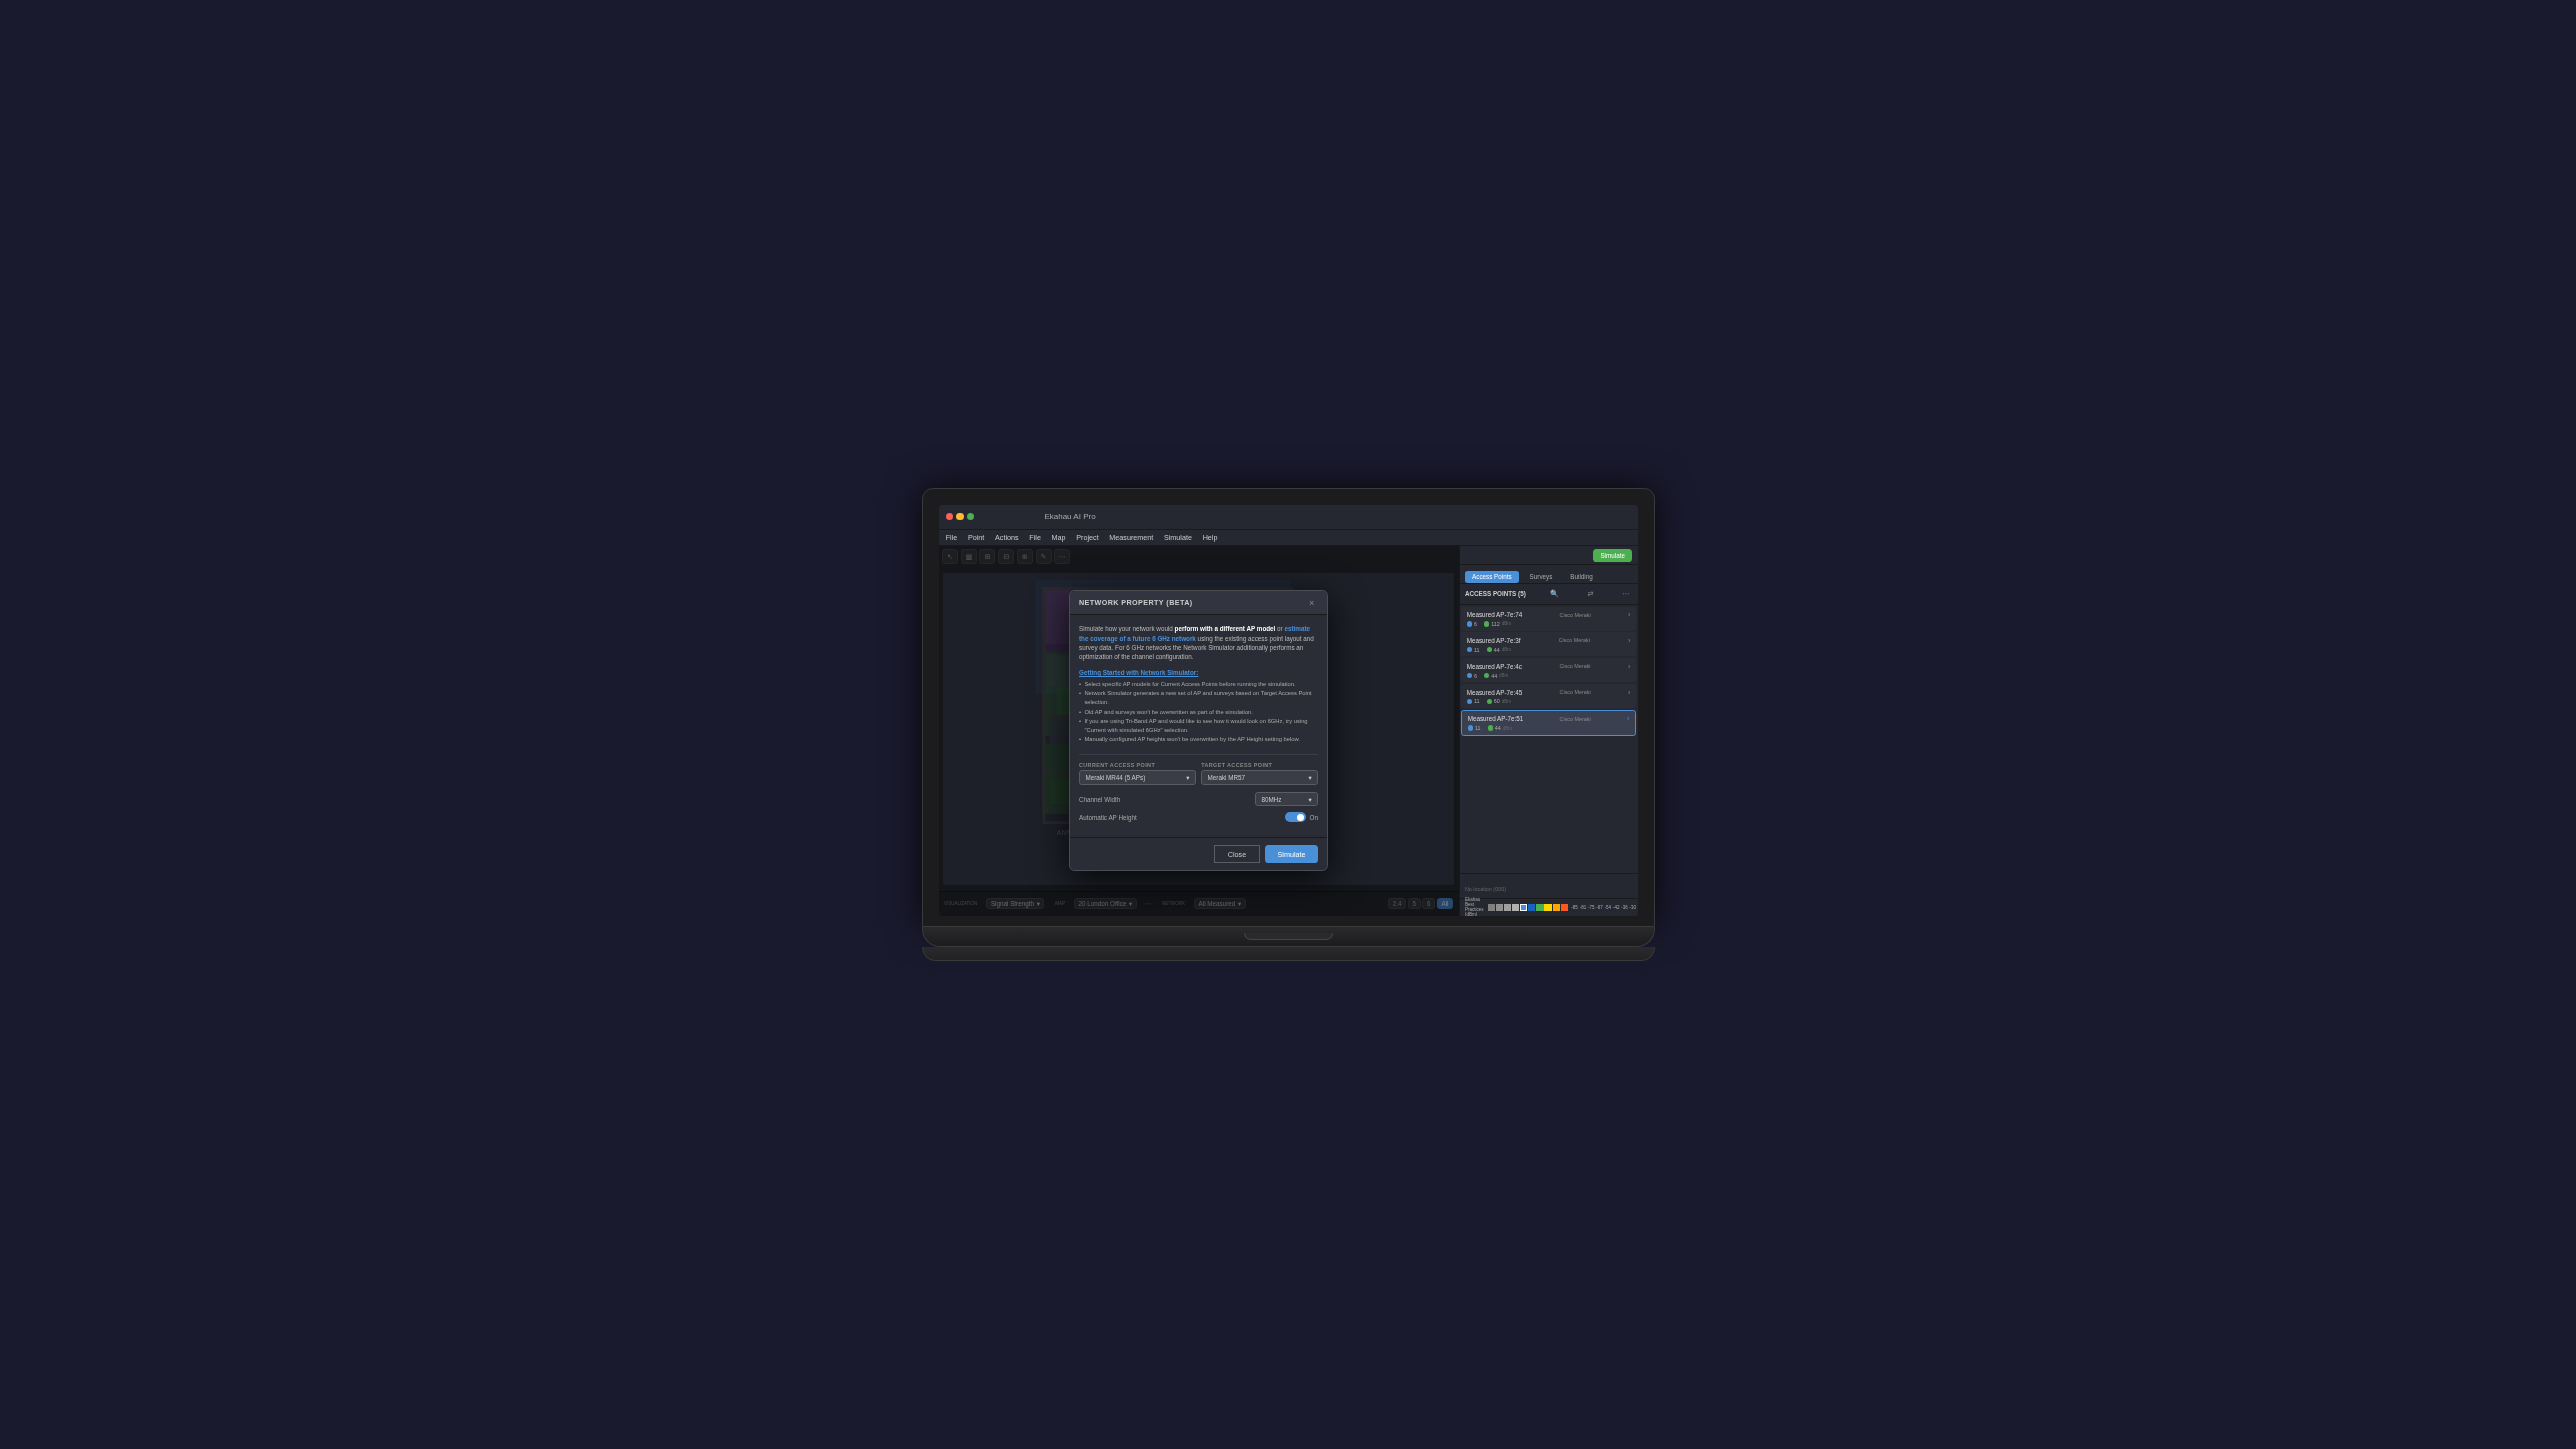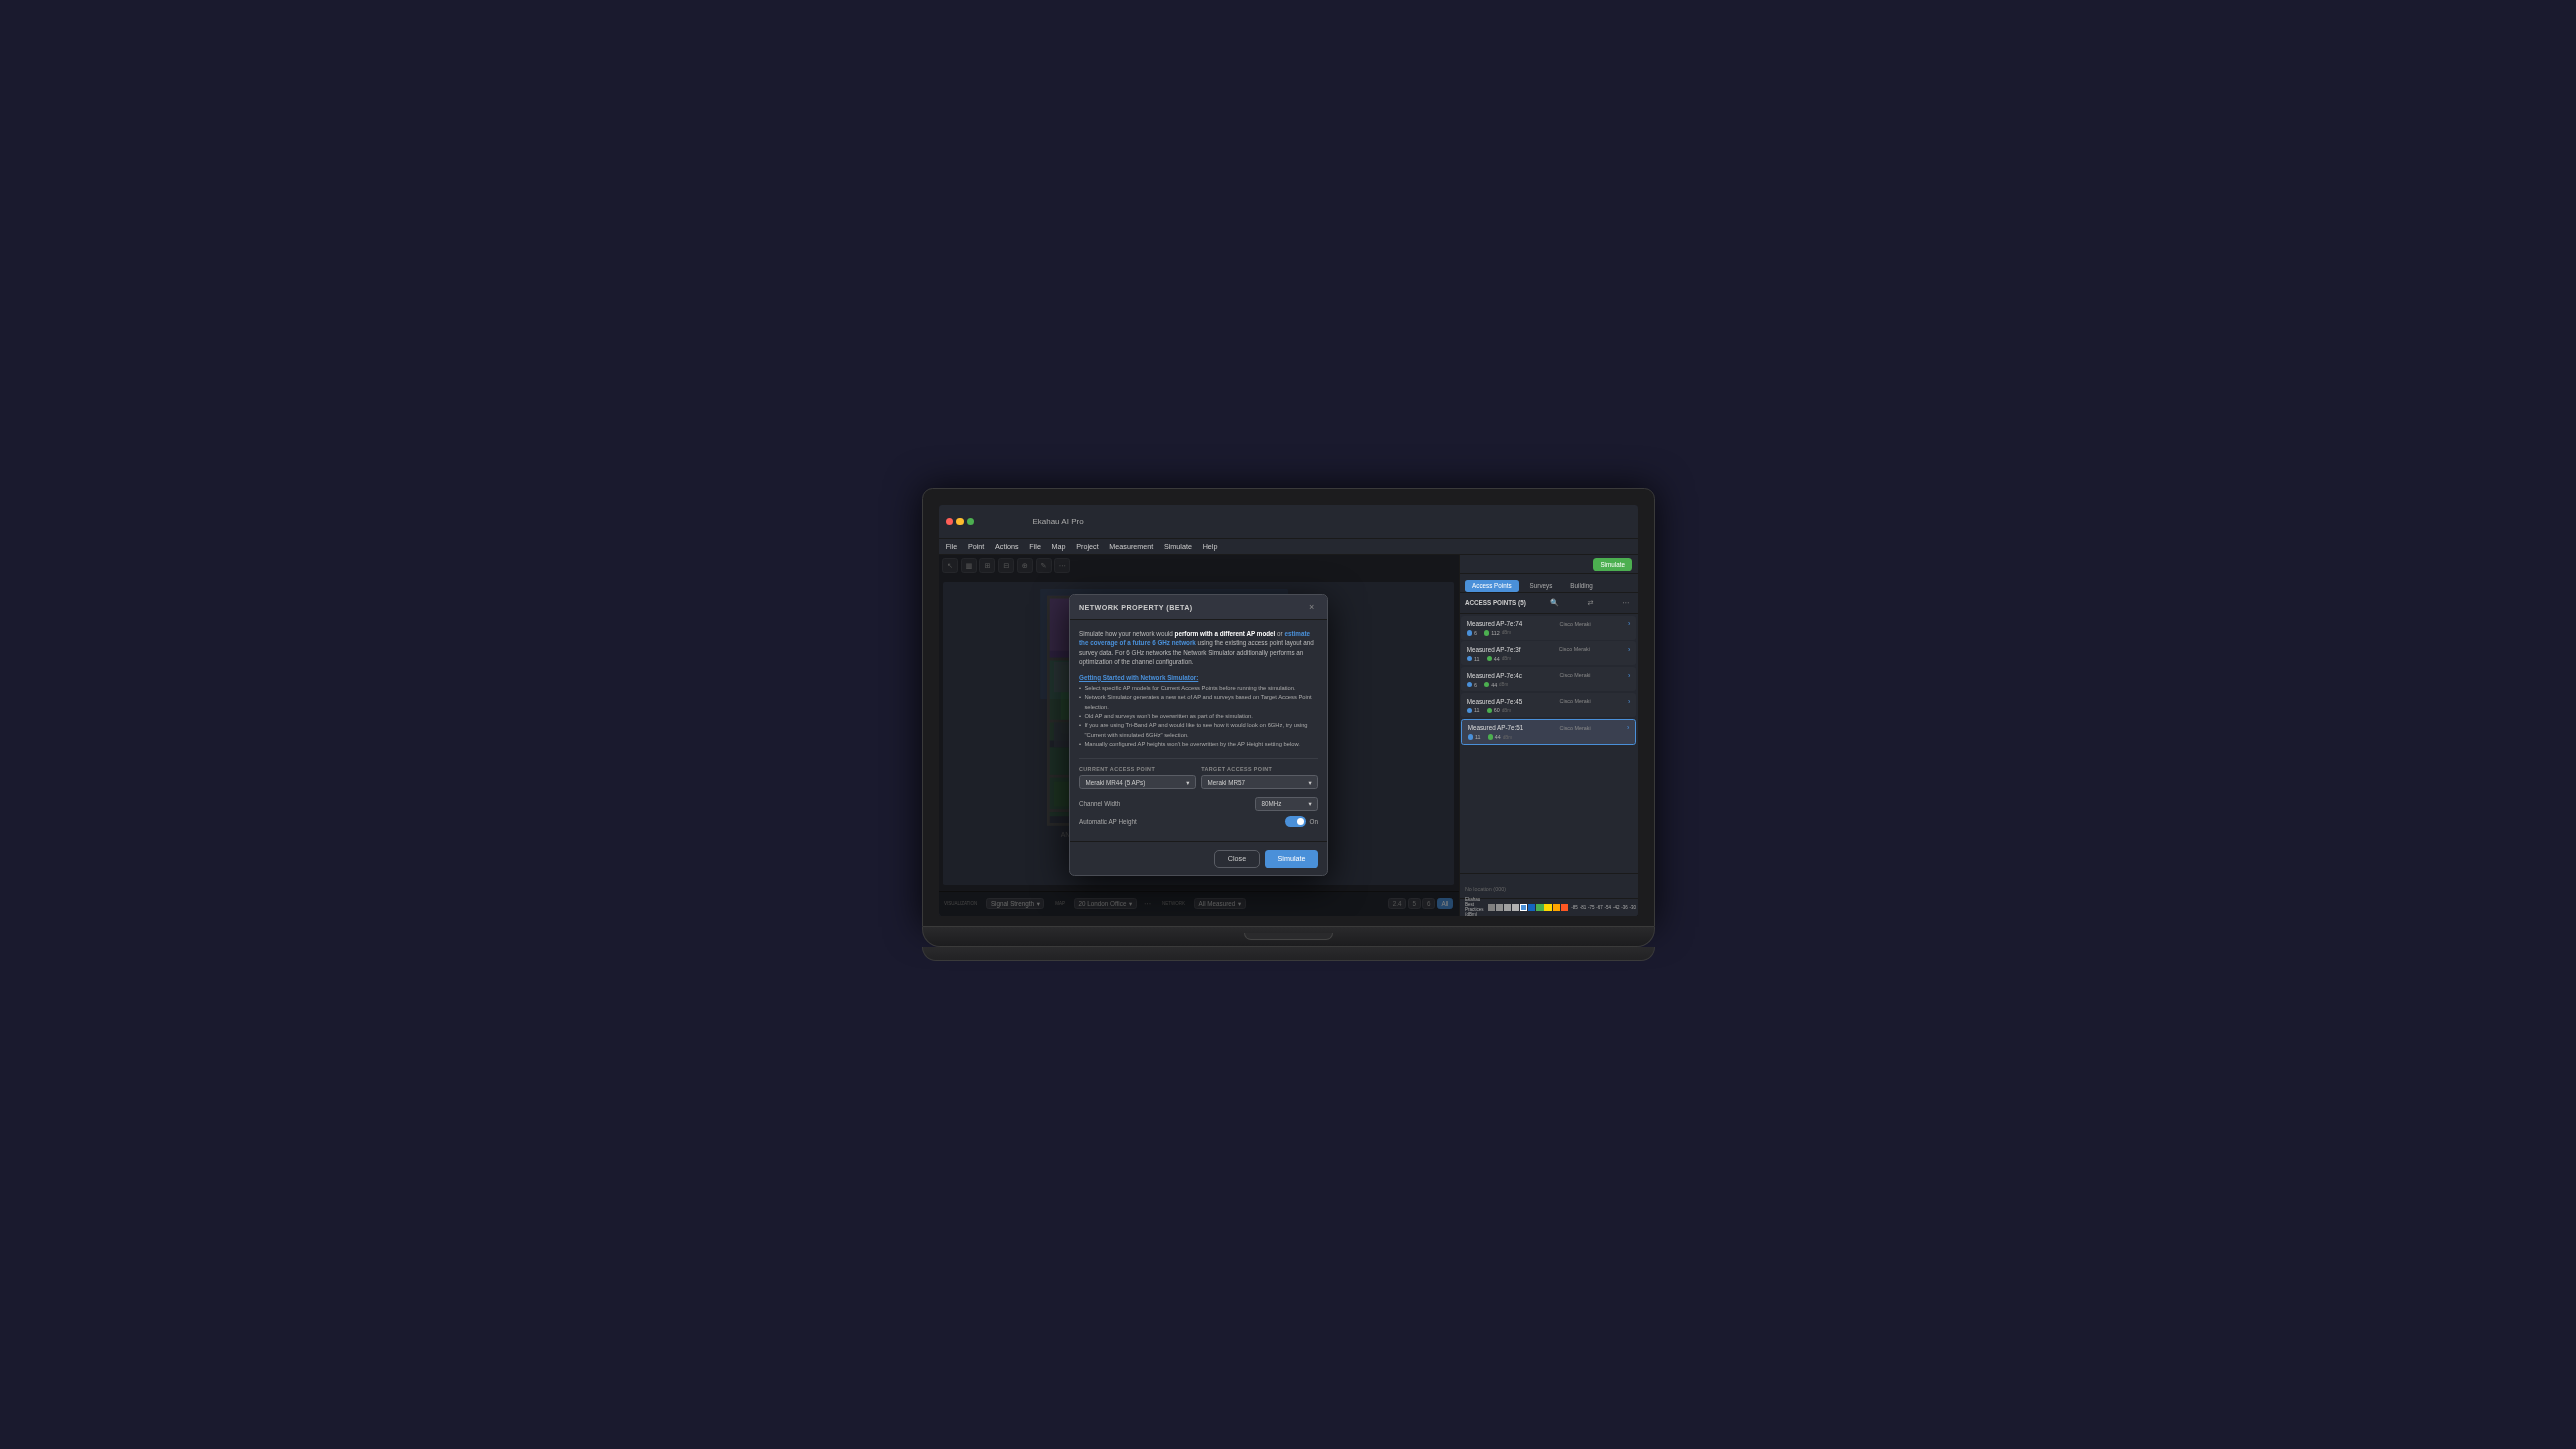--- a/index.html
+++ b/index.html
@@ -66,25 +66,25 @@
     .app-container {
       width: 100%;
       height: 411px;
       background: #1e2026;
       display: flex;
       flex-direction: column;
     }
 
     .title-bar {
       background: #252830;
-      height: 34px;
+      height: 25px;
       display: flex;
       align-items: center;
       padding: 0 7.2px;
-      gap: 4px;
+      gap: 16px;
       border-bottom: 0.9px solid #1a1a1a;
     }
 
     .title-bar-dots {
       display: flex;
       gap: 3.6px;
     }
 
     .dot {
       width: 7.2px;
@@ -533,21 +533,21 @@
       display: flex;
       justify-content: flex-end;
       gap: 5.4px;
       padding: 7.2px 9px;
       border-top: 0.9px solid #1a1a1a;
     }
 
     .btn-close {
       background: transparent;
       border: 0.9px solid #5a5d65;
-      border-radius: 5px;
+      border-radius: 0;
       color: #ccc;
       font-size: 7.2px;
       padding: 3.6px 12.5px;
       cursor: pointer;
     }
 
     .btn-simulate {
       background: #4a90d9;
       border: none;
       border-radius: 3.6px;

